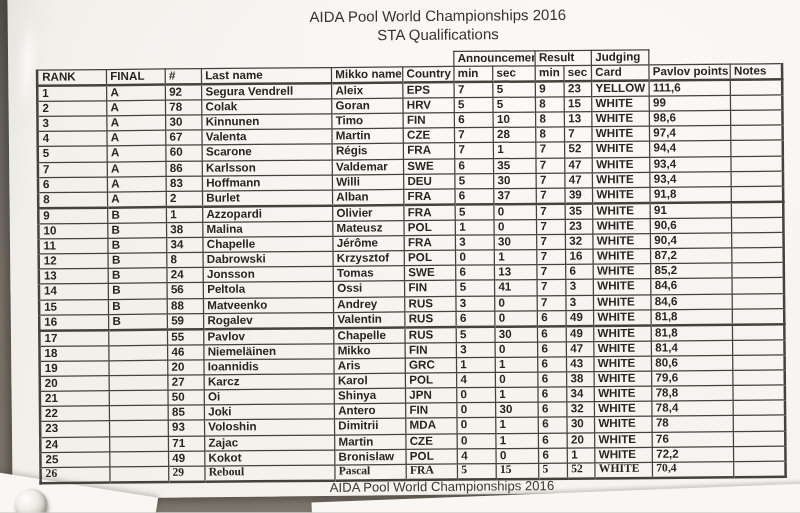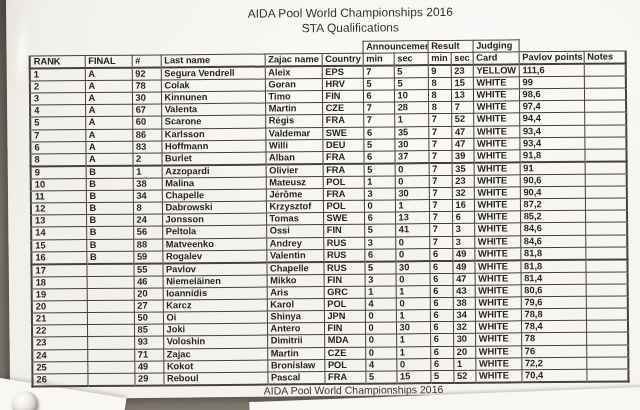--- a/index.html
+++ b/index.html
@@ -75,21 +75,21 @@
     white-space:nowrap;overflow:hidden;
   }
   table.results tr.grouprow th{height:12px;}
   table.results th.ghost{border:none;background:transparent;}
   table.results tr.colsrow th{border-bottom-width:2px;}
   table.results tr.colsrow th:first-child{border-left-width:2px;margin-left:16px;}
   table.results tr.colsrow th:last-child{border-right-width:2px;}
   table.results tbody td:first-child{border-left-width:2px;}
   table.results tbody td:last-child{border-right-width:2px;padding-left:40px;}
   table.results tbody tr.sep td{border-bottom-width:2px;}
-  table.results tbody tr:last-child td{border-bottom-width:2px;}
+  table.results tbody tr:last-child td{border-bottom-width:2px;font-family:Liberation Serif, serif;}
 </style>
 </head>
 <body>
 
 <div class="paper"></div>
 <div class="under-sheet-bottom"></div>
 <div class="under-sheet-left"></div>
 <div class="streak"></div>
 
 <div class="sheet">
@@ -120,21 +120,21 @@
           <th colspan="2">Announcement</th>
           <th colspan="2">Result</th>
           <th colspan="1">Judging</th>
           <th colspan="2" class="ghost"></th>
         </tr>
         <tr class="colsrow">
           <th>RANK</th>
           <th>FINAL</th>
           <th>#</th>
           <th>Last name</th>
-          <th>Zajac name</th>
+          <th>Mikko name</th>
           <th>Country</th>
           <th>min</th>
           <th>sec</th>
           <th>min</th>
           <th>sec</th>
           <th>Card</th>
           <th>Pavlov points</th>
           <th>Notes</th>
         </tr>
       </thead>

